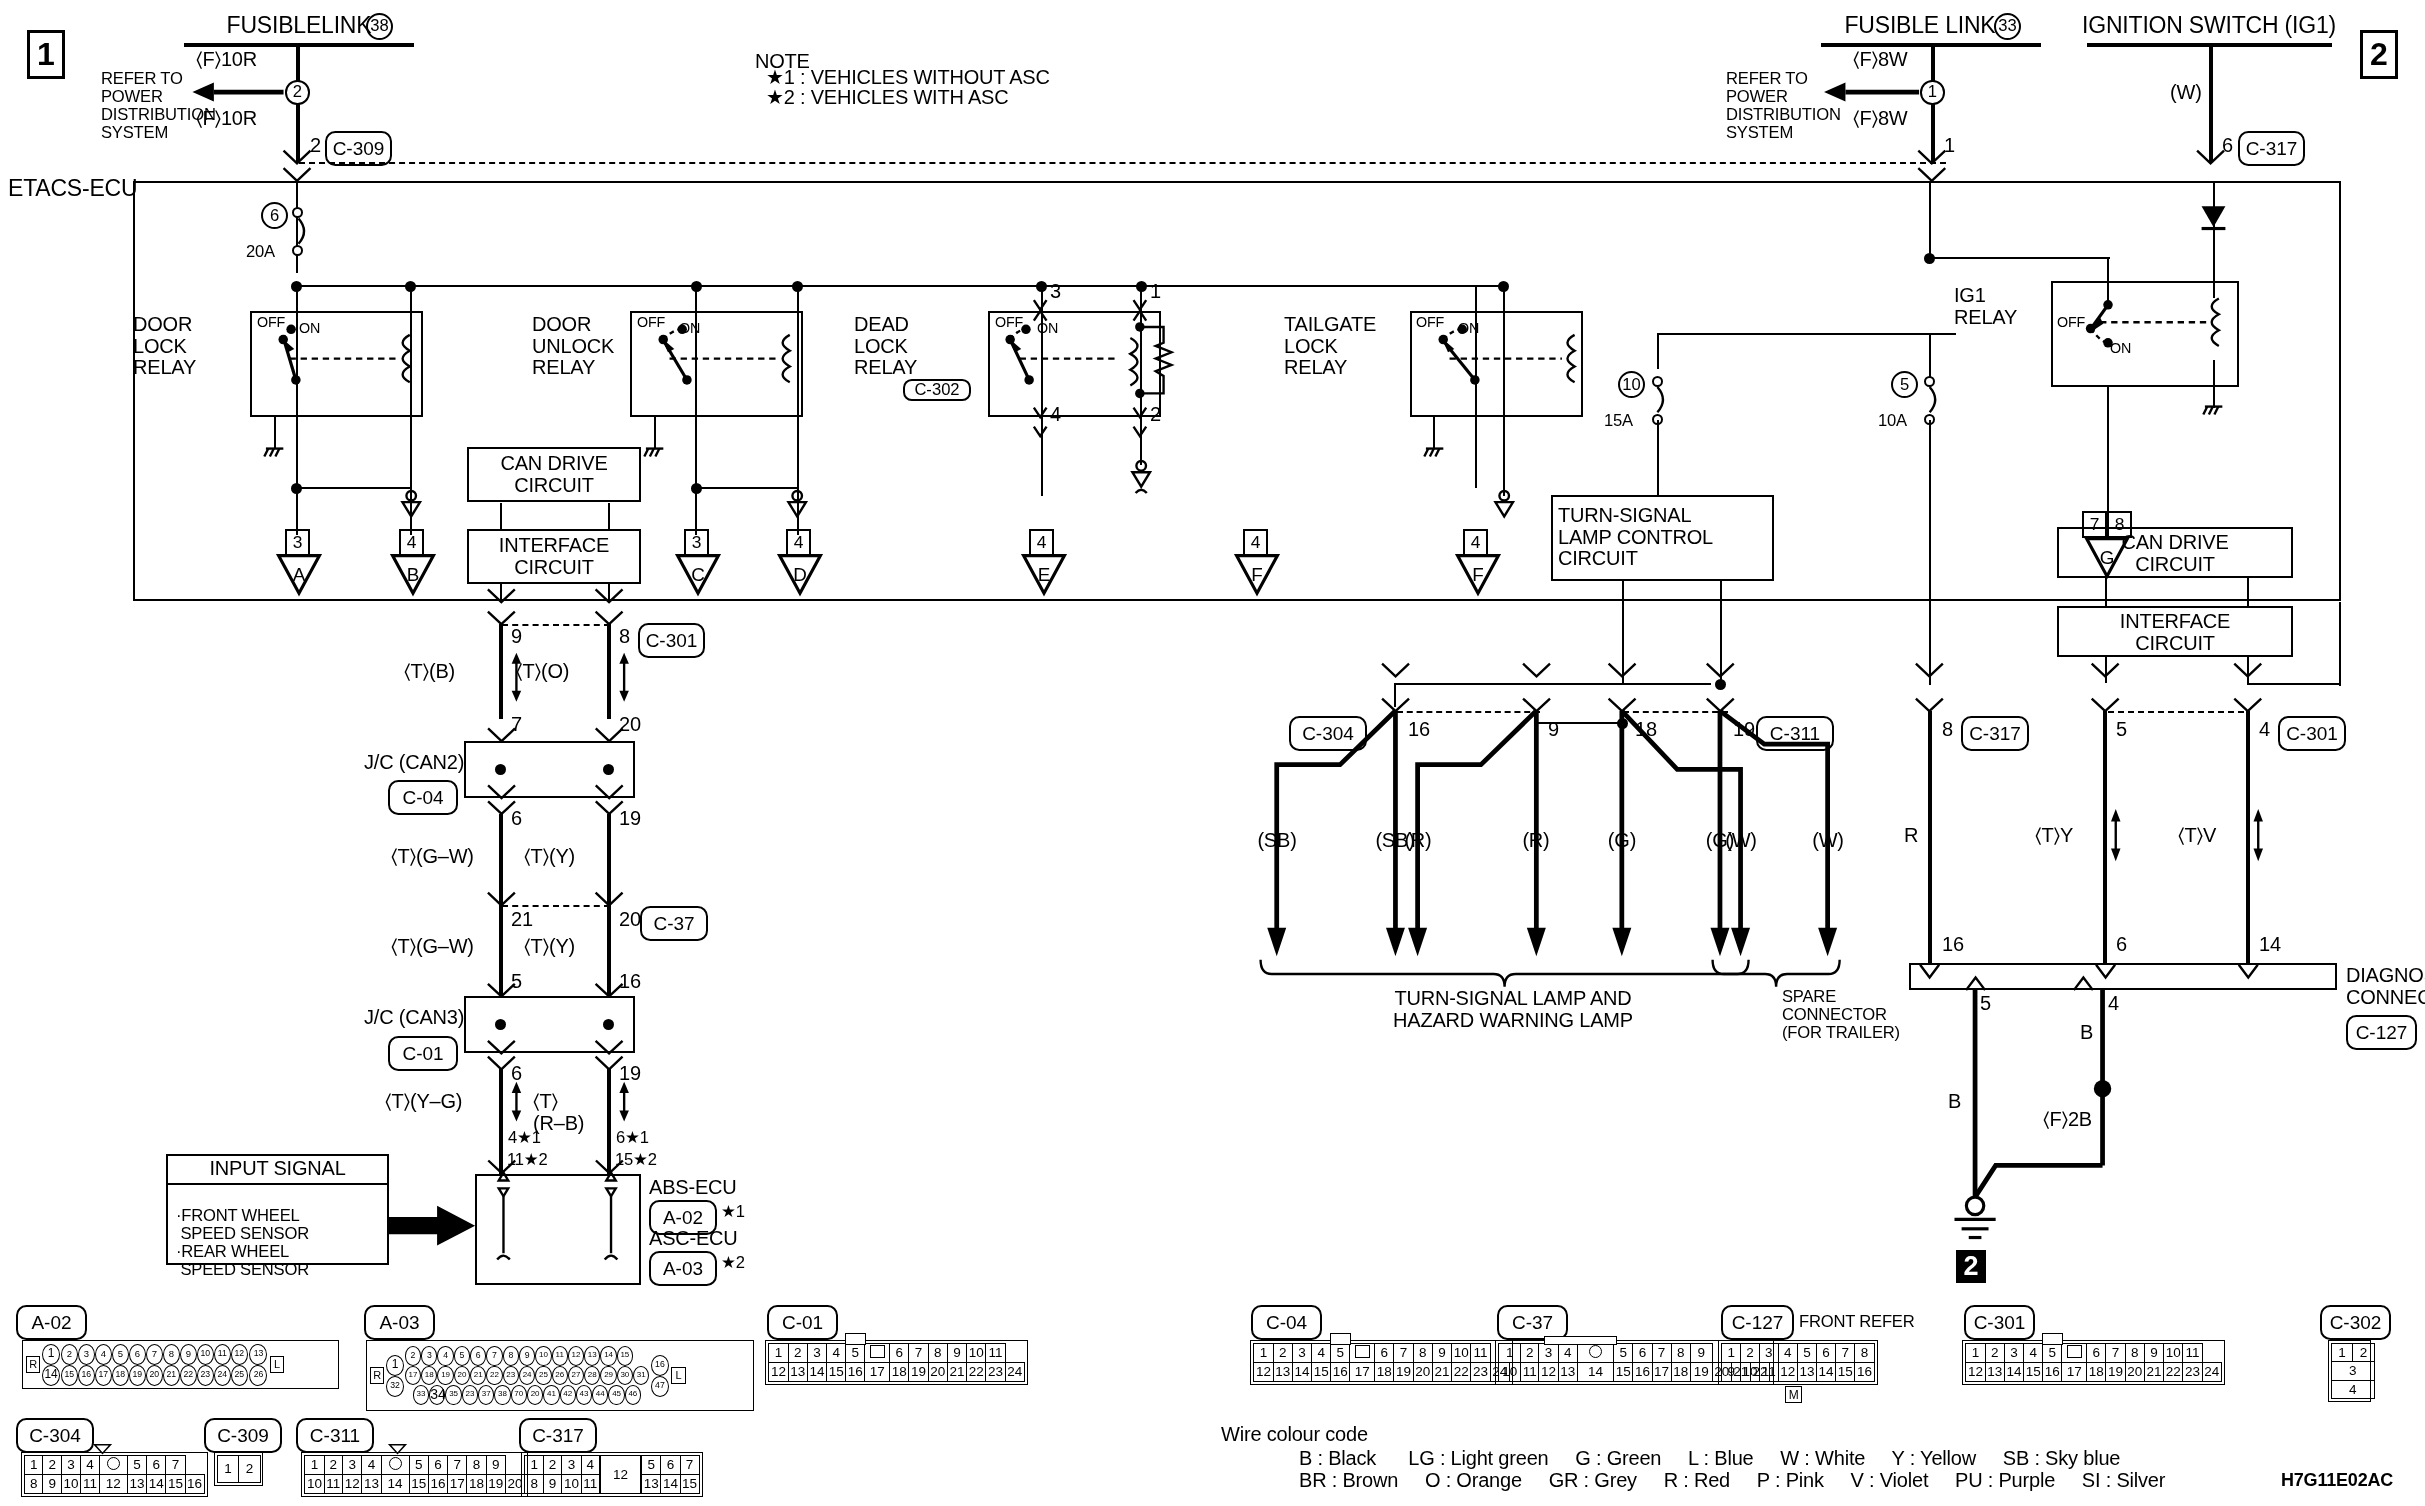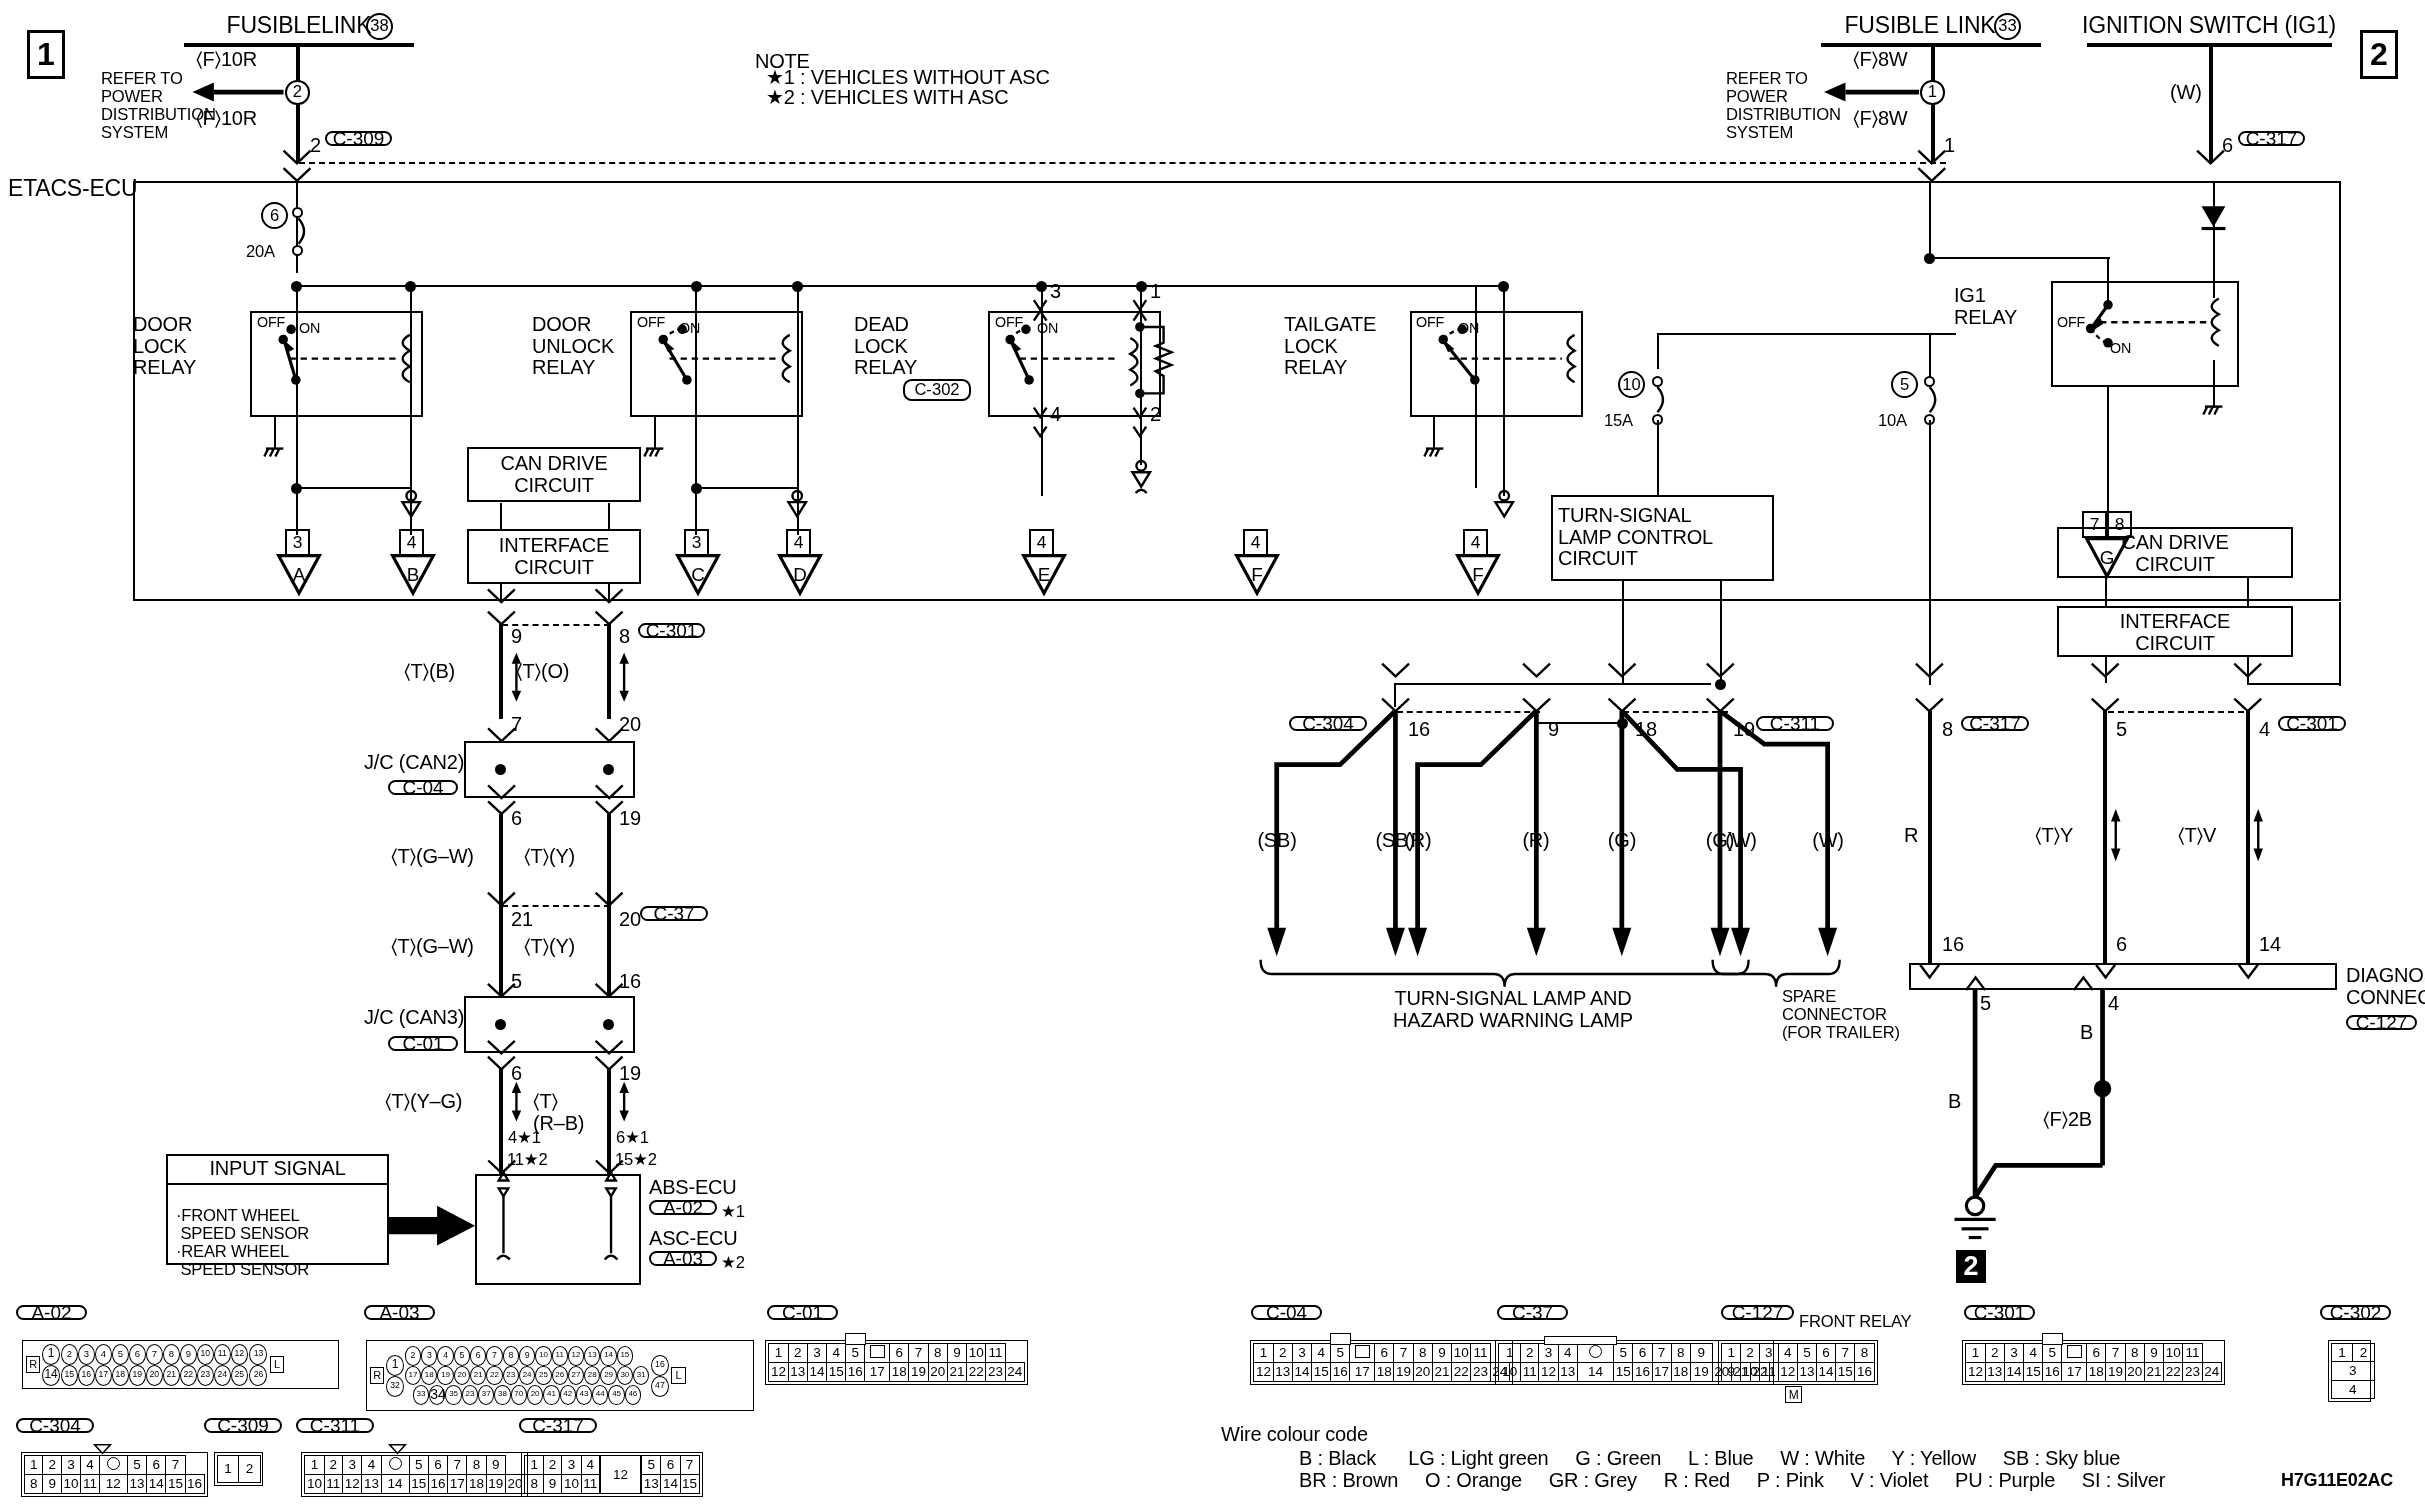--- a/index.html
+++ b/index.html
@@ -18,21 +18,21 @@
   .vb{position:absolute;background:#000;width:4px;}
   .hd{position:absolute;height:0;border-top:2.4px dashed #000;}
   .box{position:absolute;border:2.4px solid #000;box-sizing:border-box;background:transparent;}
   .boxthin{position:absolute;border:1.6px solid #000;box-sizing:border-box;}
   
   .pagebadge{position:absolute;border:3.2px solid #000;box-sizing:border-box;
       display:flex;align-items:center;justify-content:center;font-size:32px;font-weight:bold;}
   .pagebadge.inv{background:#000;color:#fff;border:none;font-size:27px;}
   
   .pill{position:absolute;border:2.4px solid #000;border-radius:10.3px;box-sizing:border-box;
-      display:flex;align-items:center;justify-content:center;font-size:19px;padding:0 4.8px;height:15px;}
+      display:flex;align-items:center;justify-content:center;font-size:19px;padding:0 4.8px;height:35px;}
   .pill.sm{font-size:16.6px;height:22px;border-radius:8.7px;}
   
   .circ{position:absolute;border:2.4px solid #000;border-radius:50%;box-sizing:border-box;
       display:flex;align-items:center;justify-content:center;font-size:16.6px;}
   
   .fusedot{position:absolute;border:2.4px solid #000;border-radius:50%;width:11px;height:11px;box-sizing:border-box;background:#fff;}
   
   svg{position:absolute;overflow:visible;}
   .sq{position:absolute;border:2.4px solid #000;box-sizing:border-box;display:flex;
       align-items:center;justify-content:center;font-size:17.4px;}
@@ -882,21 +882,21 @@
             <td>20</td>
             <td>21</td>
             <td>22</td>
     </tr>
         </tbody>
       </table>
   </div>
 </div>
 
 <div class="pill" style="left:1721px;top:1305px;width:73px;">C-127</div>
-<div class="t sm" style="left:1799px;top:1313px;">FRONT RELAY</div>
+<div class="t sm" style="left:1799px;top:1313px;">FRONT REFER</div>
 <div class="ctab" style="left:1718px;top:1340px;">
   <div class="boxthin" style="position:relative;padding:2.4px;">
     <table>
         <tbody>
           <tr>
       <td>1</td>
             <td>2</td>
             <td>3</td>
             <td>4</td>
             <td>5</td>

